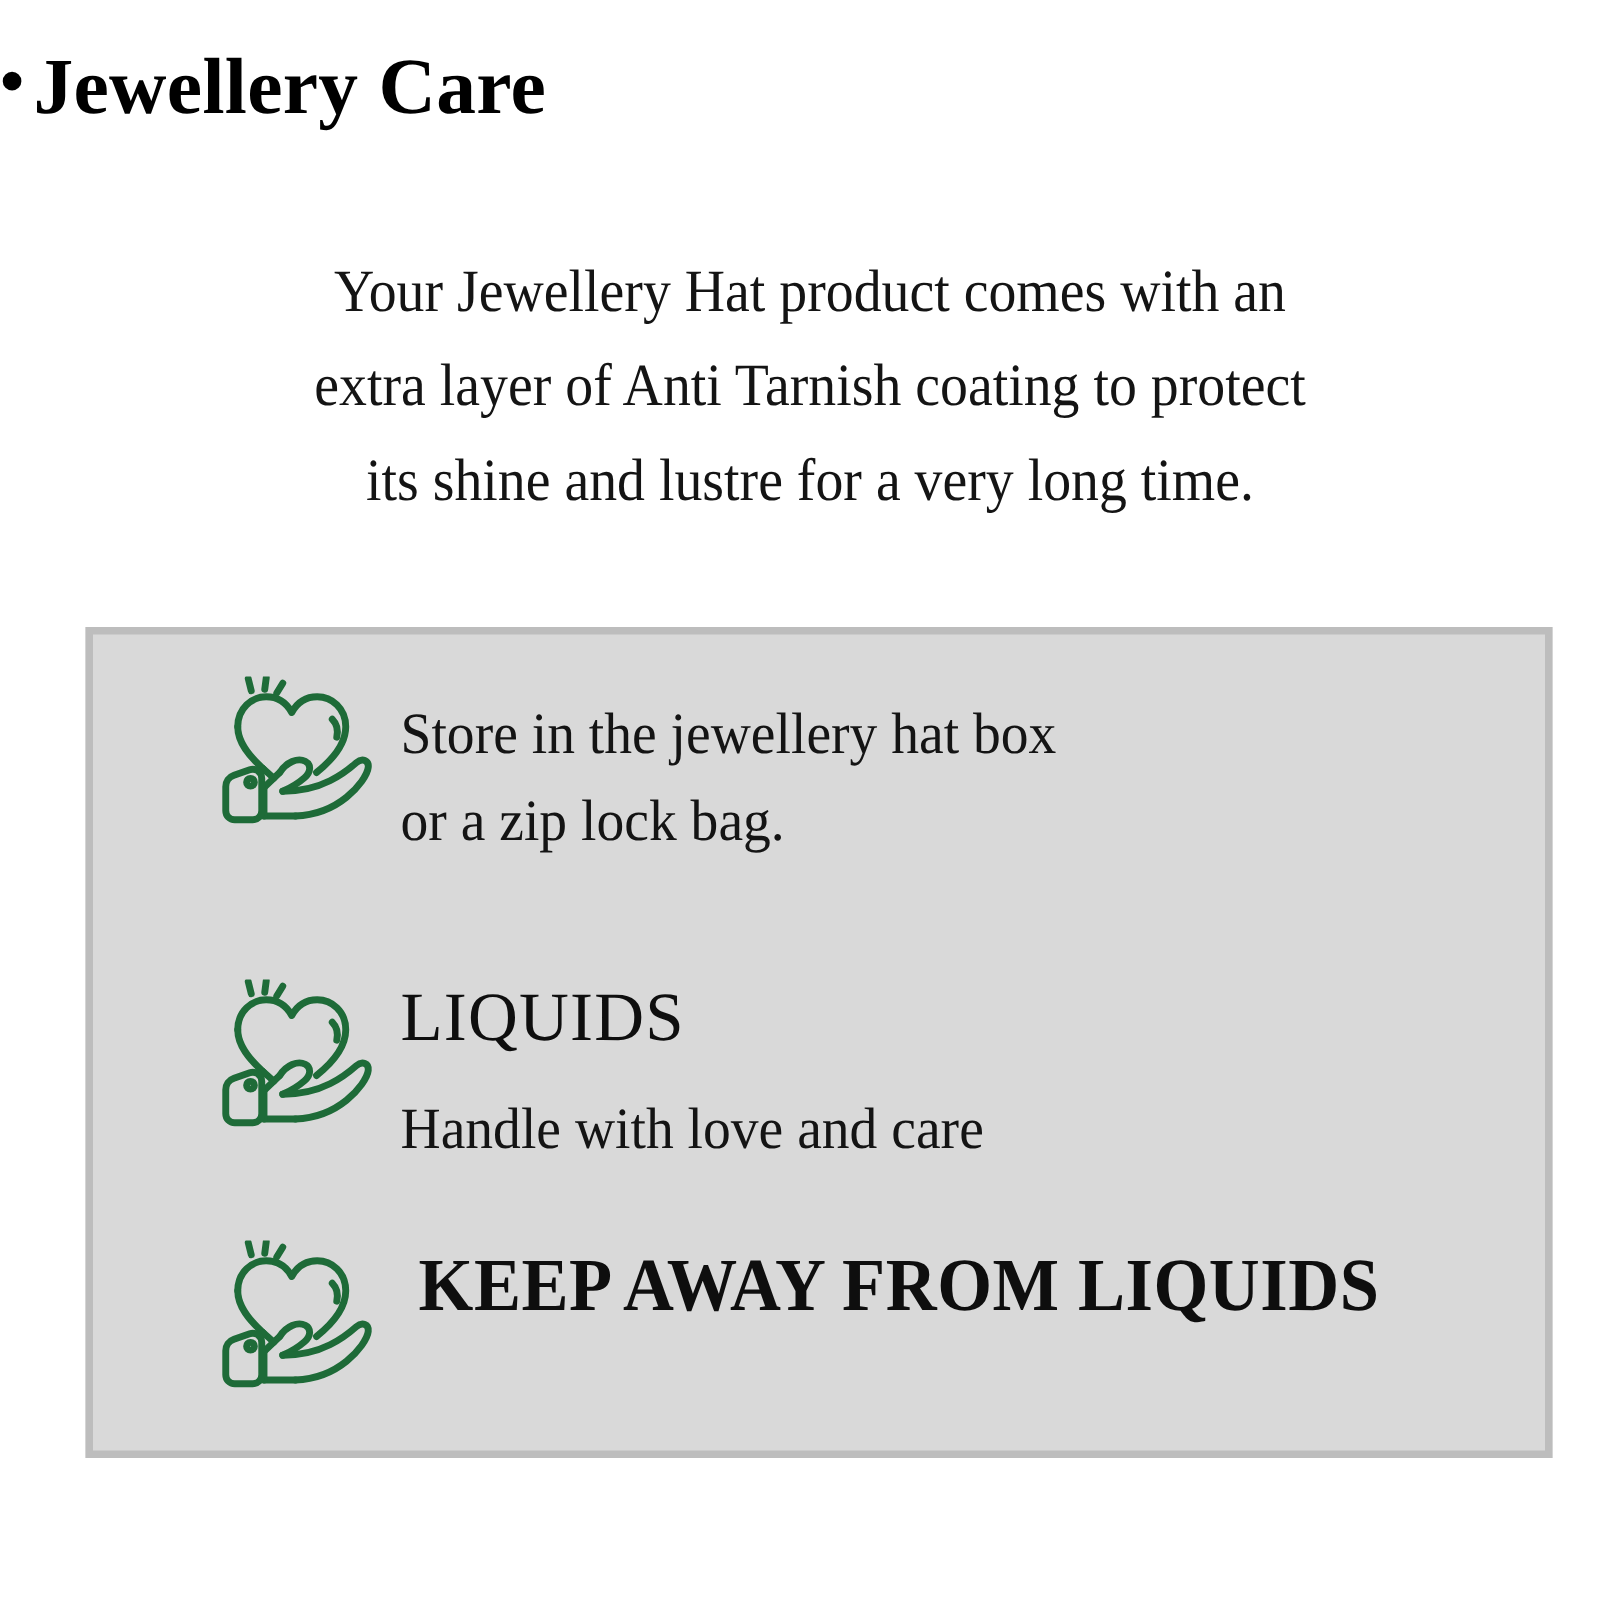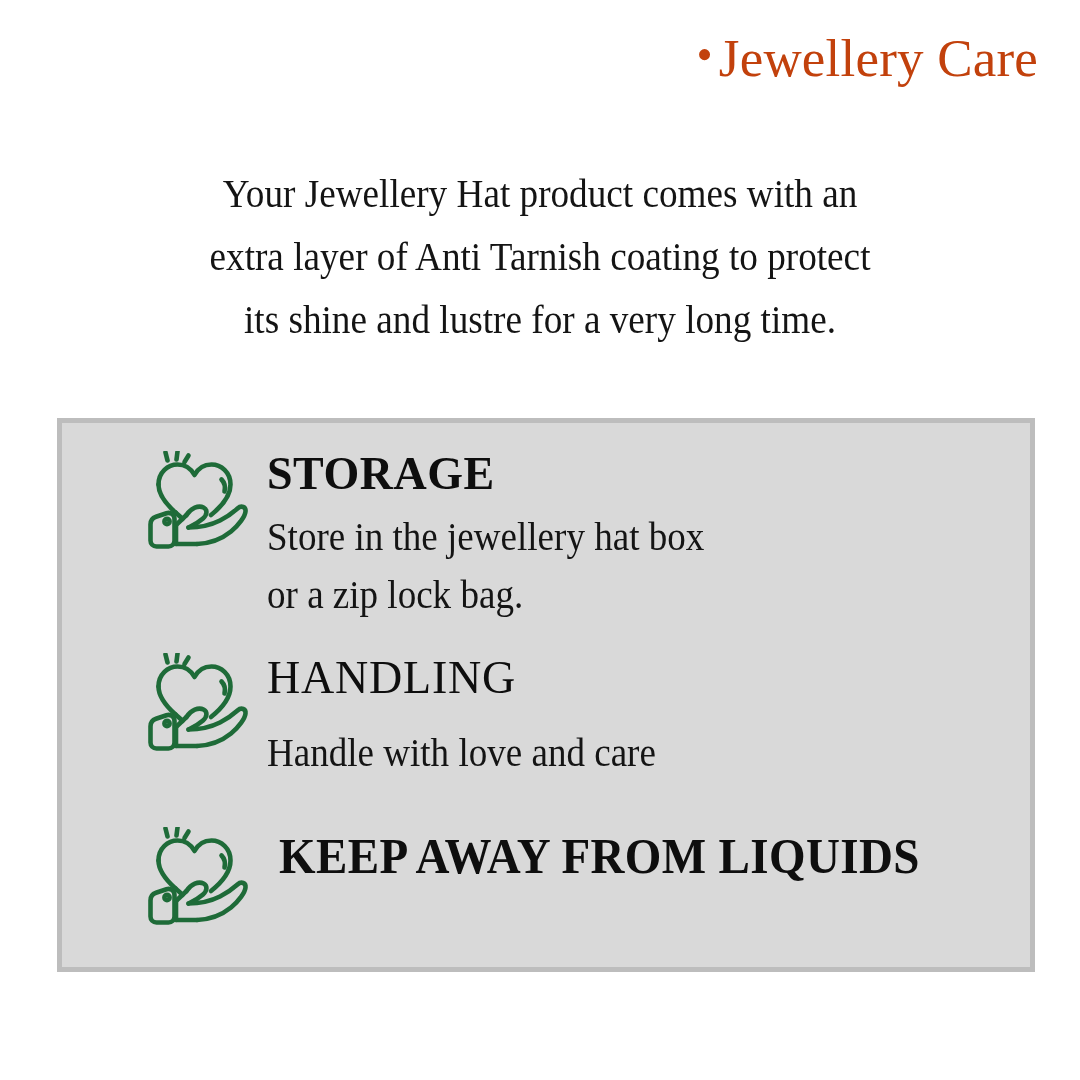--- a/index.html
+++ b/index.html
@@ -9,26 +9,25 @@
     font-family:"Liberation Serif","DejaVu Serif",serif;
     color:#121212;
     overflow:hidden;
     position:relative;
   }
 
   
   .page-title{
     position:absolute;
     left:0; right:42px; top:28px;
-    text-align:right;
     font-family:"Liberation Serif","DejaVu Serif",serif;
     font-size:53px;
-    font-weight:400;
+    font-weight:700;
     letter-spacing:0.2px;
-    color:#c2410c;
+    color:#000000;
     line-height:1.15;
     white-space:nowrap;
   }
   .page-title .bullet-dot{
     display:inline-block;
     vertical-align:0.13em;
     font-size:46px;
     margin-right:6px;
   }
 
@@ -147,21 +146,20 @@
         <path d="M41.5 64 C46 57 53.5 54 58.5 56.5 C62.5 58.5 62.5 63.5 58 67.5 C54 71 48 74.5 43.5 76.5"></path>
         <path d="M43.5 76.5 C54 76.5 66 74 75 69.5 C82.5 65.8 88 61.5 92.5 57.5 C96.5 54 101 56 100.5 60.5 C100 65.5 94 74 86 80.5 C77 87.8 65 92.5 52 93"></path>
         <path d="M52 93 L31 93"></path>
         <path d="M31 93 L31 74"></path>
         <path d="M31 74 L41.5 64"></path>
         <path d="M5.5 73.5 C5.5 70 7.5 67 11 65.8 L21.5 62.2 C25.5 60.8 29.5 63.8 29.5 68 L29.5 89.5 C29.5 92.8 27 95.5 23.5 95.5 L11.5 95.5 C8 95.5 5.5 92.8 5.5 89.5 Z"></path>
         <circle cx="22" cy="70.5" r="2.6"></circle>
       </g>
     </svg>
     <div class="care-body">
-      <div class="care-heading h-storage">STORAGE</div>
       <div class="care-text">
         <span class="ln">Store in the jewellery hat box</span>
         <span class="ln">or a zip lock bag.</span>
       </div>
     </div>
   </div>
 
   <div class="care-row r1">
     <svg class="care-icon" viewBox="0 0 104 104" aria-hidden="true">
       <g fill="none" stroke="#1e6b38" stroke-width="4.6" stroke-linecap="round" stroke-linejoin="round">
@@ -175,21 +173,21 @@
         <path d="M41.5 64 C46 57 53.5 54 58.5 56.5 C62.5 58.5 62.5 63.5 58 67.5 C54 71 48 74.5 43.5 76.5"></path>
         <path d="M43.5 76.5 C54 76.5 66 74 75 69.5 C82.5 65.8 88 61.5 92.5 57.5 C96.5 54 101 56 100.5 60.5 C100 65.5 94 74 86 80.5 C77 87.8 65 92.5 52 93"></path>
         <path d="M52 93 L31 93"></path>
         <path d="M31 93 L31 74"></path>
         <path d="M31 74 L41.5 64"></path>
         <path d="M5.5 73.5 C5.5 70 7.5 67 11 65.8 L21.5 62.2 C25.5 60.8 29.5 63.8 29.5 68 L29.5 89.5 C29.5 92.8 27 95.5 23.5 95.5 L11.5 95.5 C8 95.5 5.5 92.8 5.5 89.5 Z"></path>
         <circle cx="22" cy="70.5" r="2.6"></circle>
       </g>
     </svg>
     <div class="care-body">
-      <div class="care-heading h-handling">HANDLING</div>
+      <div class="care-heading h-handling">LIQUIDS</div>
       <div class="care-text">
         <span class="ln">Handle with love and care</span>
       </div>
     </div>
   </div>
 
   <div class="care-row r2">
     <svg class="care-icon" viewBox="0 0 104 104" aria-hidden="true">
       <g fill="none" stroke="#1e6b38" stroke-width="4.6" stroke-linecap="round" stroke-linejoin="round">
         <path d="M13.5 33.5 C13.5 21 23 13.5 32.5 13.5 C41 13.5 46.5 18.5 49.5 24 C52.5 18.5 58 13.5 66.5 13.5 C76 13.5 85.5 21 85.5 33.5 C85.5 46 76 56 66 64"></path>

